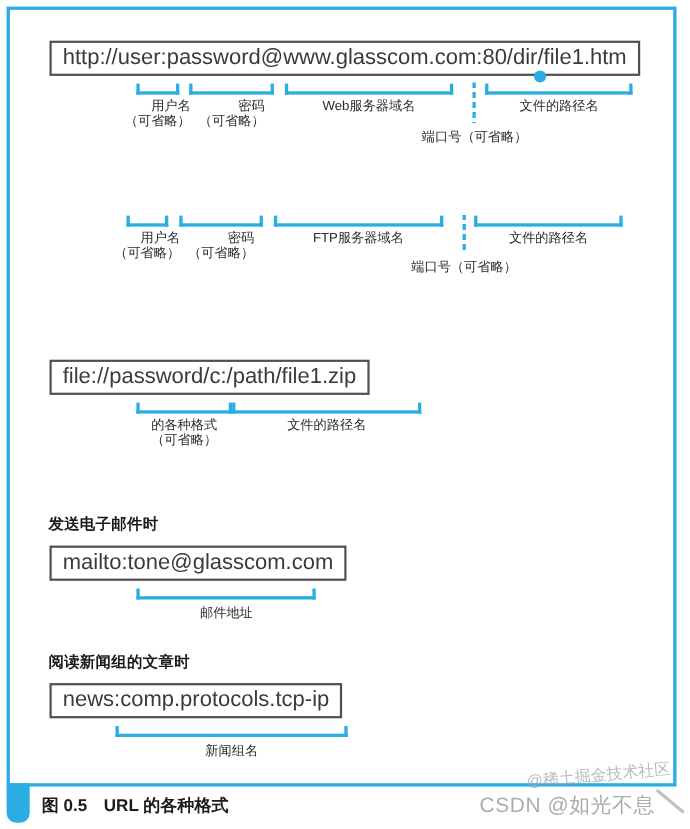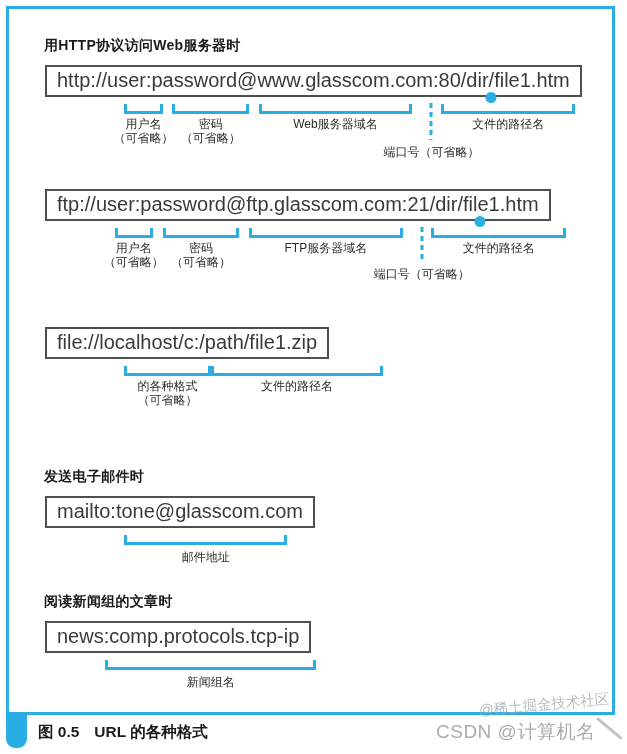--- a/index.html
+++ b/index.html
@@ -43,21 +43,21 @@
     border-left:3px solid var(--accent);
     border-right:3px solid var(--accent);
     border-bottom:3px solid var(--accent);
   }
   .pos{position:absolute;width:0;}
   .lbl{
     display:block;width:max-content;transform:translateX(-50%);
     font-family:"Liberation Sans",sans-serif;font-size:12px;line-height:14px;
     color:var(--label);text-align:center;white-space:nowrap;
   }
-  .lbl span{display:block;}
+  .lbl span{display:block;text-align:right;}
   .dot{
     position:absolute;bottom:-6px;width:11px;height:11px;border-radius:50%;
     background:var(--accent);transform:translateX(-50%);
   }
   .vdash{
     position:absolute;top:6px;width:3px;transform:translateX(-50%);
     background:repeating-linear-gradient(to bottom,var(--accent) 0 5px,transparent 5px 9px);
   }
   .cap-tab{
     position:absolute;left:6px;top:712px;width:21px;height:36px;
@@ -81,21 +81,20 @@
     background:#A9AFB4;opacity:.75;transform:rotate(40deg);transform-origin:left top;
   }
 </style>
 </head>
 <body>
 
 <div class="page">
   <div class="frame"></div>
 
   <div class="section" style="top:37px">
-    <div class="heading">用HTTP协议访问Web服务器时</div>
     <div class="urlwrap">
       <span class="url">http://user:password@www.glasscom.com:80/dir/file1.htm</span>
       <span class="dot" style="left:calc(var(--tx) + 39ch)"></span>
     </div>
     <div class="ann" style="height:124px">
       <div class="bracket" style="left:calc(var(--tx) + 7ch);width:4ch"></div>
       <div class="pos" style="left:calc(var(--tx) + 9ch);top:20px">
           <div class="lbl">
             <span>用户名</span>
             <span>（可省略）</span>
@@ -123,24 +122,20 @@
       <div class="vdash" style="left:calc(var(--tx) + 39ch);height:37px"></div>
       <div class="pos" style="left:calc(var(--tx) + 39ch);top:48px">
           <div class="lbl">
             <span>端口号（可省略）</span>
           </div>
         </div>
     </div>
   </div>
 
   <div class="section" style="top:189px">
-    <div class="urlwrap">
-      <span class="url">ftp://user:password@ftp.glasscom.com:21/dir/file1.htm</span>
-      <span class="dot" style="left:calc(var(--tx) + 38ch)"></span>
-    </div>
     <div class="ann" style="height:120px">
       <div class="bracket" style="left:calc(var(--tx) + 6ch);width:4ch"></div>
       <div class="pos" style="left:calc(var(--tx) + 8ch);top:20px">
           <div class="lbl">
             <span>用户名</span>
             <span>（可省略）</span>
           </div>
         </div>
       <div class="bracket" style="left:calc(var(--tx) + 11ch);width:8ch"></div>
       <div class="pos" style="left:calc(var(--tx) + 15ch);top:20px">
@@ -165,21 +160,21 @@
       <div class="pos" style="left:calc(var(--tx) + 38ch);top:46px">
           <div class="lbl">
             <span>端口号（可省略）</span>
           </div>
         </div>
     </div>
   </div>
 
   <div class="section" style="top:327px">
     <div class="urlwrap">
-      <span class="url">file://localhost/c:/path/file1.zip</span>
+      <span class="url">file://password/c:/path/file1.zip</span>
     </div>
     <div class="ann" style="height:72px">
       <div class="bracket" style="left:calc(var(--tx) + 7ch);width:9ch"></div>
       <div class="pos" style="left:calc(var(--tx) + 11.5ch);top:20px">
           <div class="lbl">
             <span>的各种格式</span>
             <span>（可省略）</span>
           </div>
         </div>
       <div class="bracket" style="left:calc(var(--tx) + 16ch);width:18ch"></div>
@@ -220,15 +215,15 @@
         </div>
     </div>
   </div>
 
   <div class="cap-tab"></div>
   <div class="caption">
     <span>图 0.5</span><span class="cap-title">URL 的各种格式</span>
   </div>
 
   <div class="wm2">@稀土掘金技术社区</div>
-  <div class="wm1">CSDN @计算机名</div>
+  <div class="wm1">CSDN @如光不息</div>
   <div class="wm-stroke"></div>
 </div>
 
 </body></html>

